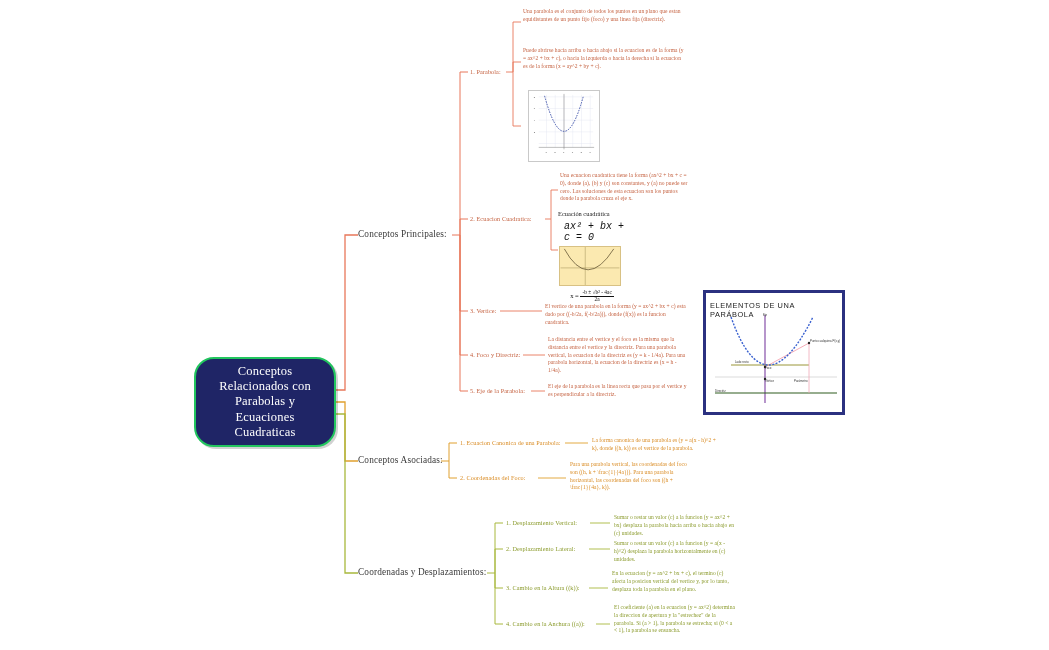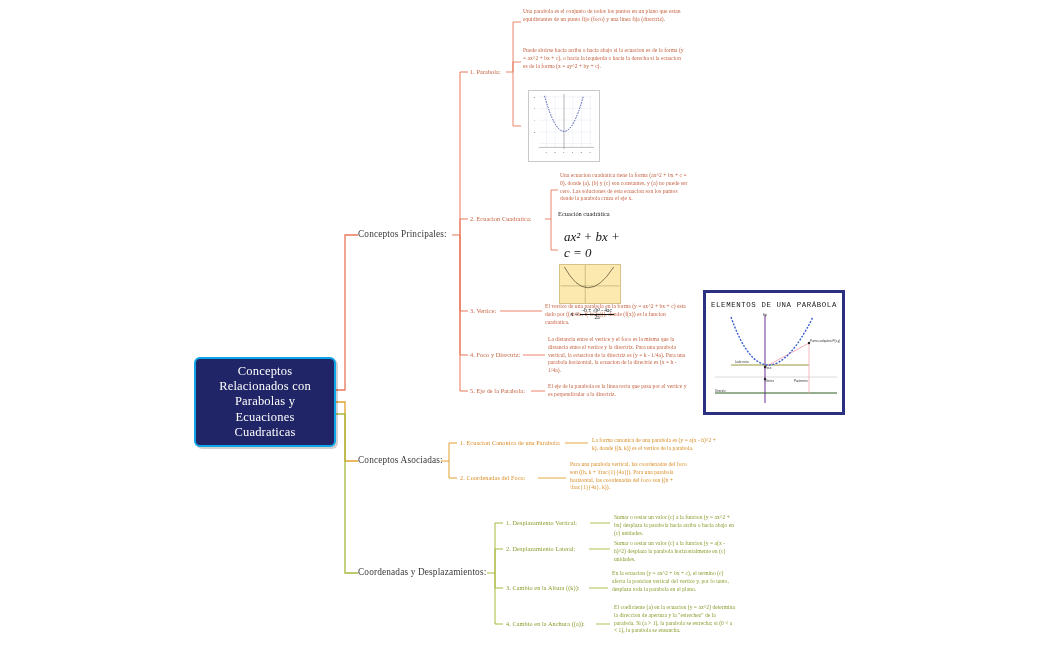--- a/index.html
+++ b/index.html
@@ -8,21 +8,21 @@
     width:1049px;height:650px;overflow:hidden;background:#ffffff;
     font-family:"Liberation Serif", serif;
     color:#2b2b2b;
   }
   #canvas{position:relative;width:1049px;height:650px;}
   svg.links{position:absolute;left:0;top:0;width:1049px;height:650px;pointer-events:none;}
 
   
   .root{
     position:absolute;left:194px;top:357px;width:142px;height:90px;
-    background:#1f2566;border:2px solid #0ea5e9;border-radius:6px;
+    background:#1f2566;border:2px solid #22c55e;border-radius:20px;
     box-shadow:2px 2px 0 rgba(0,0,0,.18);
     display:flex;align-items:center;justify-content:center;
     color:#ffffff;text-align:center;line-height:1.22;
     font-size:12.5px;letter-spacing:.2px;padding:2px 15px;box-sizing:border-box;
   }
 
   
   .l1{
     position:absolute;font-size:9.3px;color:#3a3a3a;white-space:nowrap;
     letter-spacing:.15px;
@@ -44,22 +44,22 @@
   .l3.green{color:#8a9a2b;}
   .l3.orange{color:#d98b23;}
 
   
   .eqcard{position:absolute;left:556px;top:210px;width:72px;}
   .eqcard .eqtitle{
     font-size:6.4px;color:#1a1a1a;margin:0 0 3px 2px;
     font-family:"Liberation Serif",serif;
   }
   .eqcard .eqformula{
-    font-size:13px;color:#111;margin:12px 0 3px 8px;font-style:italic;
-    font-family:Liberation Serif, serif;
+    font-size:10px;color:#111;margin:4px 0 3px 8px;font-style:italic;
+    font-family:Liberation Mono, monospace;
   }
   .eqcard .eqbox{
     width:62px;height:40px;background:#fbe9b0;border:1px solid #d8c184;
     position:relative;margin-left:3px;box-sizing:border-box;
   }
   .eqcard .eqquad{
     font-size:6.6px;color:#111;margin:4px 0 0 2px;text-align:center;width:68px;
   }
   .frac{display:inline-block;vertical-align:middle;text-align:center;font-size:5.4px;line-height:1.1;}
   .frac .num{display:block;border-bottom:1px solid #111;padding:0 2px;}
@@ -71,22 +71,22 @@
     background:#ffffff;border:1px solid #c9c9c9;box-sizing:border-box;
   }
 
   
   .elemcard{
     position:absolute;left:703px;top:290px;width:142px;height:125px;
     background:#ffffff;border:3px solid #2b3180;box-sizing:border-box;
     padding:4px;
   }
   .elemcard .etitle{
-    text-align:center;font-size:7.4px;color:#1a1a1a;letter-spacing:.6px;
-    font-family:Liberation Mono, monospace;margin:4px 0 13px 0;
+    font-size:7.4px;color:#1a1a1a;letter-spacing:.6px;
+    font-family:Liberation Sans, sans-serif;margin:4px 0 13px 0;
   }
   .elabel{
     position:absolute;font-size:2.9px;color:#333;white-space:nowrap;
     font-family:"Liberation Sans",sans-serif;
   }
 </style>
 </head>
 <body>
 
 <div id="canvas">

